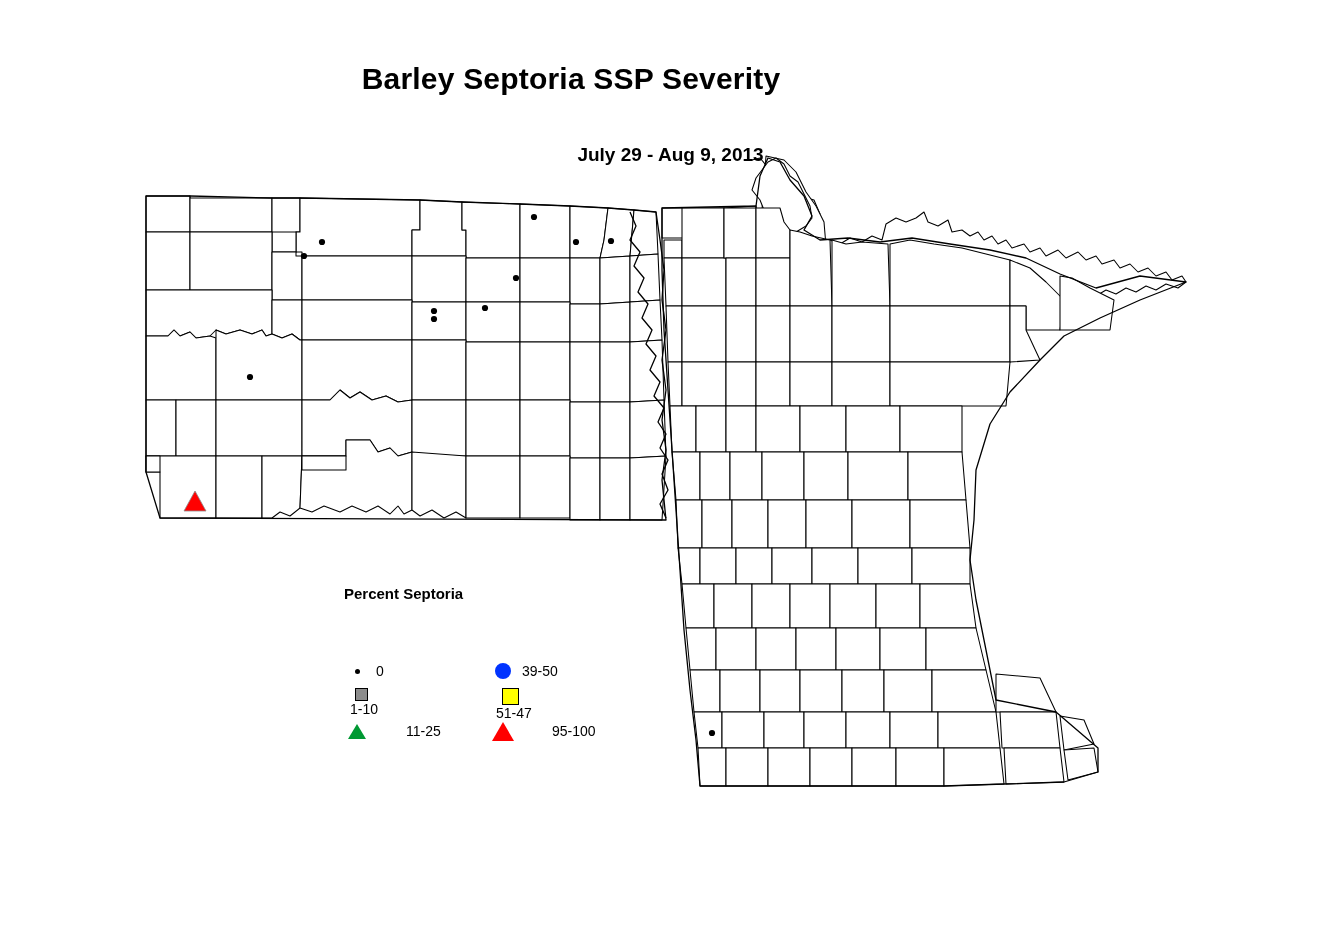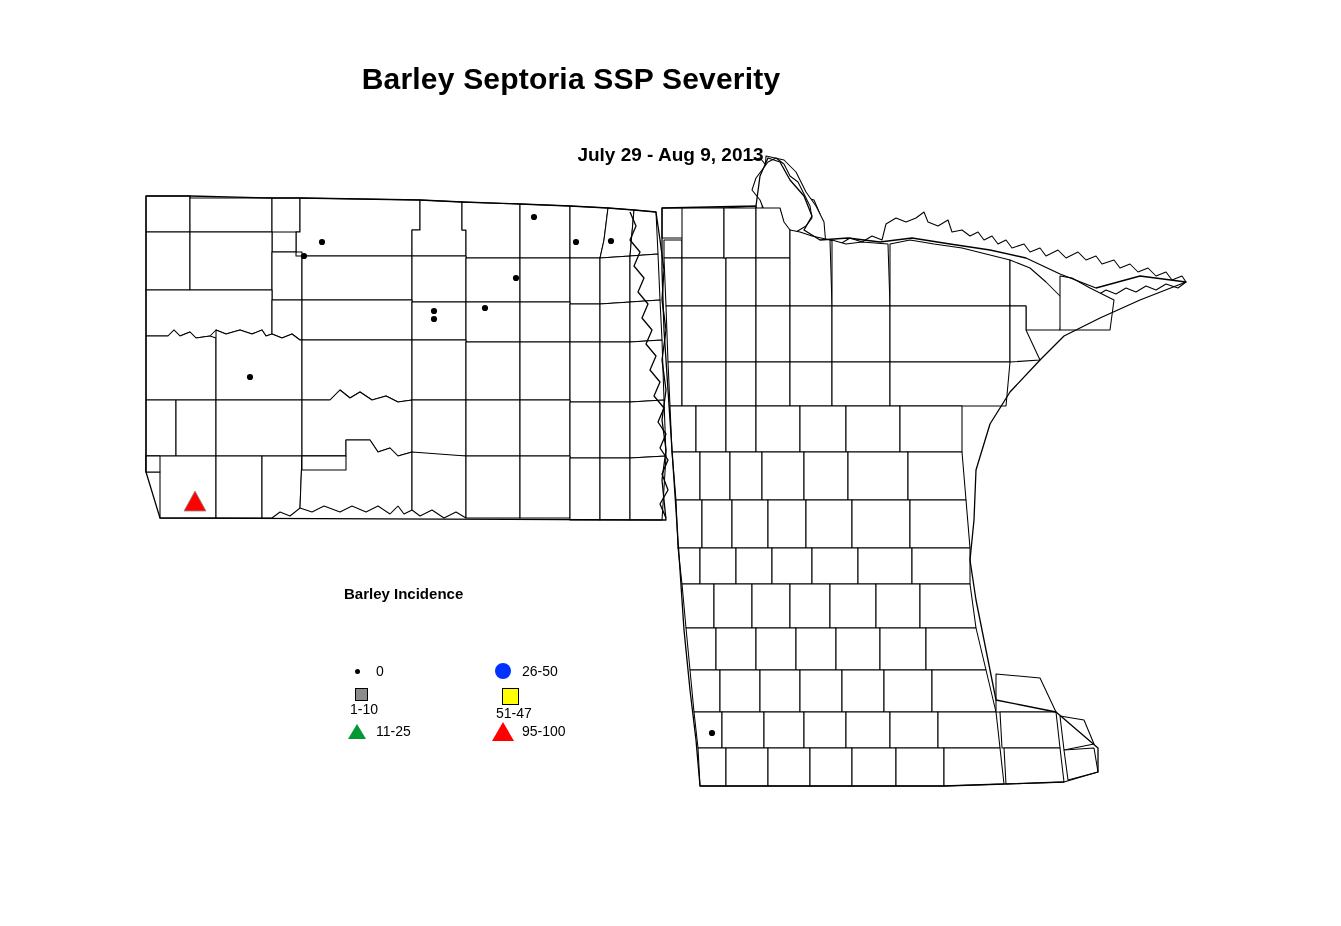--- a/index.html
+++ b/index.html
@@ -17,21 +17,21 @@
   .pt-dot{fill:#000000;}
   .pt-tri-red{fill:#ff0000;stroke:#8a8a8a;stroke-width:0.8;}
   #legend{position:absolute;left:344px;top:585px;width:250px;}
   #legend-title{font-size:15px;font-weight:bold;margin:0 0 18px 0;}
   .legend-cols{position:relative;width:250px;height:90px;}
   .legend-item{position:absolute;display:flex;align-items:center;height:22px;}
   .legend-item .sym{width:26px;display:flex;align-items:center;
                     justify-content:center;}
   .legend-item .lbl{font-size:14px;margin-left:6px;white-space:nowrap;}
   .c0{left:0px;}.c1{left:146px;}
-  .r0{top:40px;}.r1{top:68px;flex-direction:column;}.r2{top:100px;}
+  .r0{top:40px;}.r1{top:68px;flex-direction:column;}.r2{top:100px;gap:30px;}
   .sym-dot{width:5px;height:5px;border-radius:50%;background:#000;}
   .sym-sq-gray{width:11px;height:11px;background:#8c8c8c;border:1.5px solid #000;}
   .sym-sq-yellow{width:15px;height:15px;background:#ffff00;border:1.8px solid #000;}
   .sym-circle-blue{width:16px;height:16px;border-radius:50%;background:#0033ff;}
   .sym-tri-green{width:0;height:0;border-left:9px solid transparent;
                  border-right:9px solid transparent;border-bottom:15px solid #009933;}
   .sym-tri-red{width:0;height:0;border-left:11px solid transparent;
                border-right:11px solid transparent;border-bottom:19px solid #ff0000;}
 </style>
 </head>
@@ -260,21 +260,21 @@
       <circle class="pt-dot" cx="712" cy="733" r="3.1"></circle>
       <polygon class="pt-tri-red" points="195,491 206,511 184,511"></polygon>
     </g>
   </svg>
 </div>
 
 <div id="title">Barley Septoria SSP Severity</div>
 <div id="subtitle">July 29 - Aug 9, 2013</div>
 
 <div id="legend">
-  <div id="legend-title">Barley Incidence</div>
+  <div id="legend-title">Percent Septoria</div>
   <div class="legend-cols">
 
     <div class="legend-item c0 r0">
       <span class="sym">
           <span class="sym-dot"></span>
         </span>
       <span class="lbl">0</span>
     </div>
 
     <div class="legend-item c0 r1">
@@ -288,21 +288,21 @@
       <span class="sym">
           <span class="sym-tri-green"></span>
         </span>
       <span class="lbl">11-25</span>
     </div>
 
     <div class="legend-item c1 r0">
       <span class="sym">
           <span class="sym-circle-blue"></span>
         </span>
-      <span class="lbl">26-50</span>
+      <span class="lbl">39-50</span>
     </div>
 
     <div class="legend-item c1 r1">
       <span class="sym">
           <span class="sym-sq-yellow"></span>
         </span>
       <span class="lbl">51-47</span>
     </div>
 
     <div class="legend-item c1 r2">

